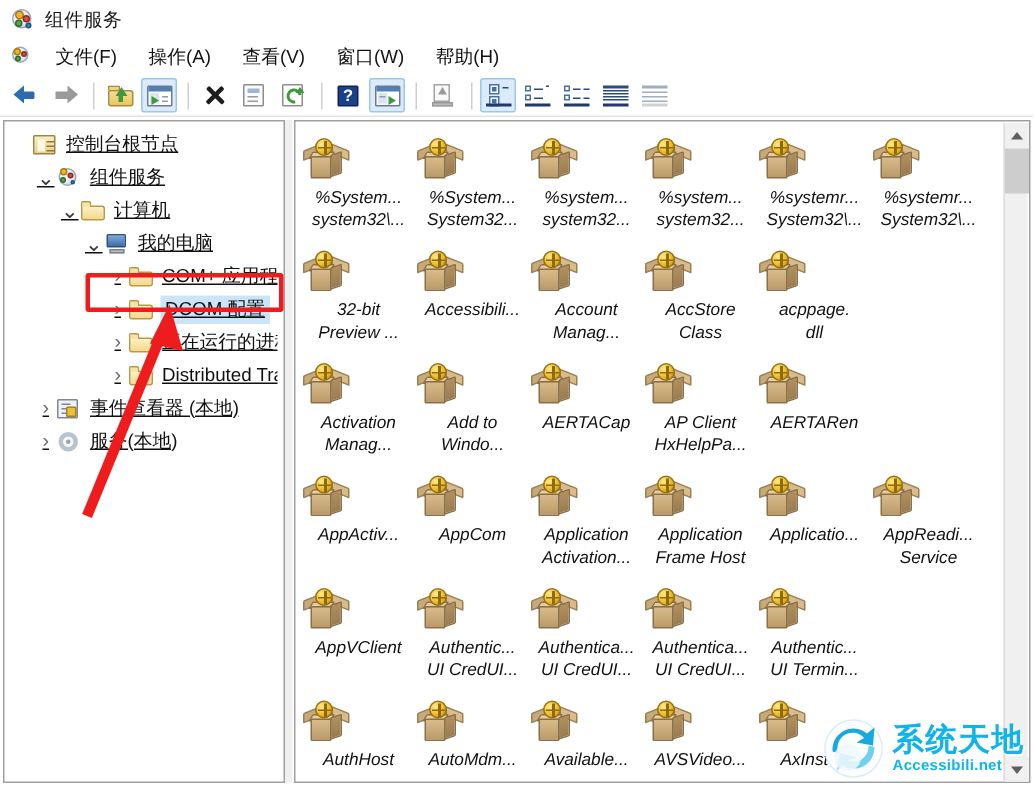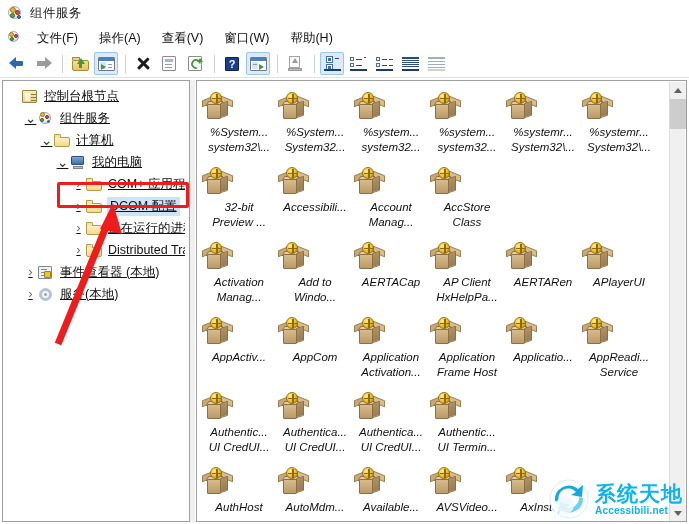--- a/index.html
+++ b/index.html
@@ -704,20 +704,32 @@
               <i class="flapL"></i>
               <i class="flapR"></i>
               <i class="boxT"></i>
               <i class="boxS"></i>
               <i class="boxF"></i>
               <i class="ball"></i>
             </div>
             <div class="cell-label">AccStore</div>
             <div class="cell-label">Class</div>
           </div>
+          <div class="grid-cell">
+            <div class="dcom-ico">
+              <i class="flapL"></i>
+              <i class="flapR"></i>
+              <i class="boxT"></i>
+              <i class="boxS"></i>
+              <i class="boxF"></i>
+              <i class="ball"></i>
+            </div>
+            <div class="cell-label">acppage.</div>
+            <div class="cell-label">dll</div>
+          </div>
         </div>
         <div class="grid-row">
           <div class="grid-cell">
             <div class="dcom-ico">
               <i class="flapL"></i>
               <i class="flapR"></i>
               <i class="boxT"></i>
               <i class="boxS"></i>
               <i class="boxF"></i>
               <i class="ball"></i>
@@ -766,32 +778,20 @@
               <i class="flapL"></i>
               <i class="flapR"></i>
               <i class="boxT"></i>
               <i class="boxS"></i>
               <i class="boxF"></i>
               <i class="ball"></i>
             </div>
             <div class="cell-label">AERTARen</div>
             <div class="cell-label"></div>
           </div>
-          <div class="grid-cell">
-            <div class="dcom-ico">
-              <i class="flapL"></i>
-              <i class="flapR"></i>
-              <i class="boxT"></i>
-              <i class="boxS"></i>
-              <i class="boxF"></i>
-              <i class="ball"></i>
-            </div>
-            <div class="cell-label">APlayerUI</div>
-            <div class="cell-label"></div>
-          </div>
         </div>
         <div class="grid-row">
           <div class="grid-cell">
             <div class="dcom-ico">
               <i class="flapL"></i>
               <i class="flapR"></i>
               <i class="boxT"></i>
               <i class="boxS"></i>
               <i class="boxF"></i>
               <i class="ball"></i>
@@ -854,20 +854,32 @@
               <i class="boxT"></i>
               <i class="boxS"></i>
               <i class="boxF"></i>
               <i class="ball"></i>
             </div>
             <div class="cell-label">AppReadi...</div>
             <div class="cell-label">Service</div>
           </div>
         </div>
         <div class="grid-row">
+          <div class="grid-cell">
+            <div class="dcom-ico">
+              <i class="flapL"></i>
+              <i class="flapR"></i>
+              <i class="boxT"></i>
+              <i class="boxS"></i>
+              <i class="boxF"></i>
+              <i class="ball"></i>
+            </div>
+            <div class="cell-label">AppVClient</div>
+            <div class="cell-label"></div>
+          </div>
           <div class="grid-cell">
             <div class="dcom-ico">
               <i class="flapL"></i>
               <i class="flapR"></i>
               <i class="boxT"></i>
               <i class="boxS"></i>
               <i class="boxF"></i>
               <i class="ball"></i>
             </div>
             <div class="cell-label">Authentic...</div>

